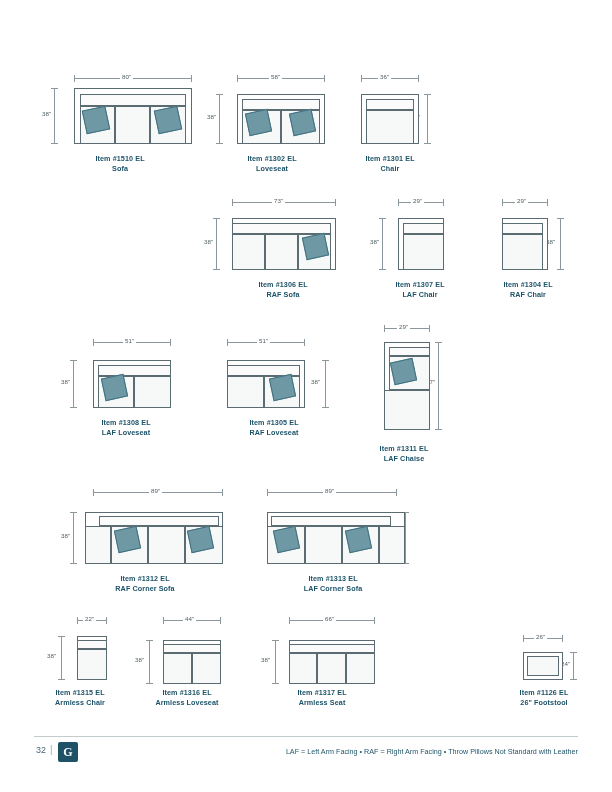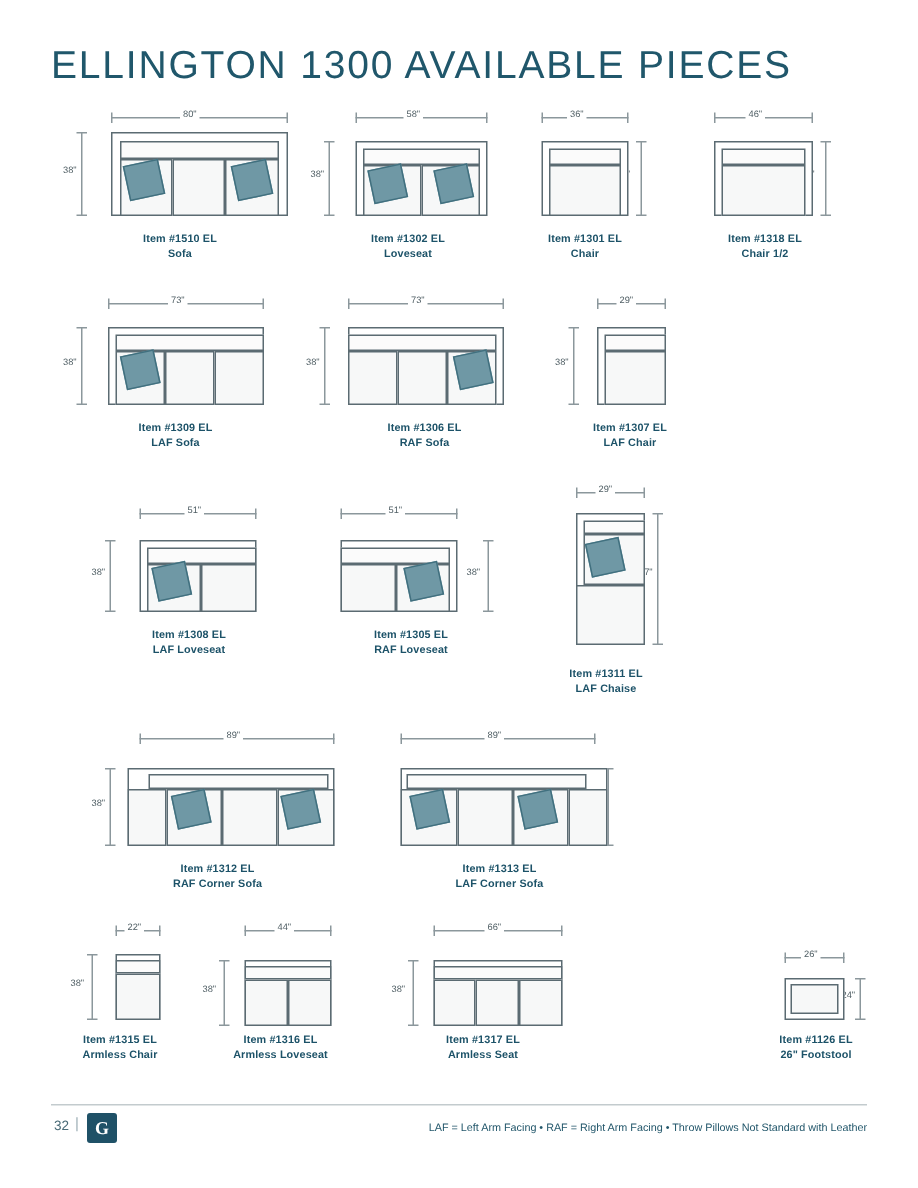--- a/index.html
+++ b/index.html
@@ -133,21 +133,20 @@
     right:34px; top:747px;
     font-size:7.2px;
     color:#23576b;
   }
 </style>
 </head>
 <body>
 
 <div class="page">
 
-  <div class="title">ELLINGTON 1300 AVAILABLE PIECES</div>
 
   <div class="cell" style="left:34px; top:72px; width:172px;">
     <div class="draw" style="width:152px; height:78px;">
       <div class="dim-h" style="left:30px; top:6px; width:118px;"></div>
       <div class="dlabel" style="left:76px; top:1px;">80"</div>
       <div class="dim-v" style="left:10px; top:16px; height:56px;"></div>
       <div class="dlabel" style="left:-4px; top:38px;">38"</div>
       <div class="frame" style="left:30px; top:16px; width:118px; height:56px;"></div>
       <div class="back" style="left:36px; top:22px; width:106px; height:12px;"></div>
       <div class="seat" style="left:36px; top:34px; width:35px; height:38px;"></div>
@@ -184,50 +183,21 @@
       <div class="dim-v" style="left:84px; top:22px; height:50px;"></div>
       <div class="dlabel" style="left:66px; top:41px;">38"</div>
       <div class="frame" style="left:18px; top:22px; width:58px; height:50px;"></div>
       <div class="back" style="left:23px; top:27px; width:48px; height:11px;"></div>
       <div class="seat" style="left:23px; top:38px; width:48px; height:34px;"></div>
     </div>
     <div class="cap" style="margin-top:4px;">Item #1301 EL</div>
     <div class="cap">Chair</div>
   </div>
 
-  <div class="cell" style="left:442px; top:72px; width:136px;">
-    <div class="draw" style="width:120px; height:78px;">
-      <div class="dim-h" style="left:26px; top:6px; width:66px;"></div>
-      <div class="dlabel" style="left:47px; top:1px;">46"</div>
-      <div class="dim-v" style="left:100px; top:22px; height:50px;"></div>
-      <div class="dlabel" style="left:82px; top:41px;">38"</div>
-      <div class="frame" style="left:26px; top:22px; width:66px; height:50px;"></div>
-      <div class="back" style="left:31px; top:27px; width:56px; height:11px;"></div>
-      <div class="seat" style="left:31px; top:38px; width:56px; height:34px;"></div>
-    </div>
-    <div class="cap" style="margin-top:4px;">Item #1318 EL</div>
-    <div class="cap">Chair 1/2</div>
-  </div>
-
-  <div class="cell" style="left:34px; top:196px; width:166px;">
-    <div class="draw" style="width:150px; height:80px;">
-      <div class="dim-h" style="left:30px; top:6px; width:104px;"></div>
-      <div class="dlabel" style="left:70px; top:1px;">73"</div>
-      <div class="dim-v" style="left:12px; top:22px; height:52px;"></div>
-      <div class="dlabel" style="left:-2px; top:42px;">38"</div>
-      <div class="frame" style="left:30px; top:22px; width:104px; height:52px;"></div>
-      <div class="back" style="left:35px; top:27px; width:99px; height:11px;"></div>
-      <div class="seat" style="left:35px; top:38px; width:33px; height:36px;"></div>
-      <div class="seat" style="left:68px; top:38px; width:33px; height:36px;"></div>
-      <div class="seat" style="left:101px; top:38px; width:33px; height:36px;"></div>
-      <div class="pillow" style="left:40px; top:39px; width:23px; height:23px;"></div>
-    </div>
-    <div class="cap" style="margin-top:4px;">Item #1309 EL</div>
-    <div class="cap">LAF Sofa</div>
-  </div>
+
 
   <div class="cell" style="left:200px; top:196px; width:166px;">
     <div class="draw" style="width:150px; height:80px;">
       <div class="dim-h" style="left:24px; top:6px; width:104px;"></div>
       <div class="dlabel" style="left:64px; top:1px;">73"</div>
       <div class="dim-v" style="left:8px; top:22px; height:52px;"></div>
       <div class="dlabel" style="left:-6px; top:42px;">38"</div>
       <div class="frame" style="left:24px; top:22px; width:104px; height:52px;"></div>
       <div class="back" style="left:24px; top:27px; width:99px; height:11px;"></div>
       <div class="seat" style="left:24px; top:38px; width:33px; height:36px;"></div>
@@ -246,20 +216,33 @@
       <div class="dim-v" style="left:10px; top:22px; height:52px;"></div>
       <div class="dlabel" style="left:-4px; top:42px;">38"</div>
       <div class="frame" style="left:26px; top:22px; width:46px; height:52px;"></div>
       <div class="back" style="left:31px; top:27px; width:41px; height:11px;"></div>
       <div class="seat" style="left:31px; top:38px; width:41px; height:36px;"></div>
     </div>
     <div class="cap" style="margin-top:4px;">Item #1307 EL</div>
     <div class="cap">LAF Chair</div>
   </div>
 
+  <div class="cell" style="left:474px; top:196px; width:108px;">
+    <div class="draw" style="width:96px; height:80px;">
+      <div class="dim-h" style="left:22px; top:6px; width:46px;"></div>
+      <div class="dlabel" style="left:35px; top:1px;">29"</div>
+      <div class="dim-v" style="left:80px; top:22px; height:52px;"></div>
+      <div class="dlabel" style="left:64px; top:42px;">38"</div>
+      <div class="frame" style="left:22px; top:22px; width:46px; height:52px;"></div>
+      <div class="back" style="left:22px; top:27px; width:41px; height:11px;"></div>
+      <div class="seat" style="left:22px; top:38px; width:41px; height:36px;"></div>
+    </div>
+    <div class="cap" style="margin-top:4px;">Item #1304 EL</div>
+    <div class="cap">RAF Chair</div>
+  </div>
 
   <div class="cell" style="left:52px; top:330px; width:148px;">
     <div class="draw" style="width:134px; height:84px;">
       <div class="dim-h" style="left:34px; top:12px; width:78px;"></div>
       <div class="dlabel" style="left:64px; top:7px;">51"</div>
       <div class="dim-v" style="left:14px; top:30px; height:48px;"></div>
       <div class="dlabel" style="left:0px; top:48px;">38"</div>
       <div class="frame" style="left:34px; top:30px; width:78px; height:48px;"></div>
       <div class="back" style="left:39px; top:35px; width:73px; height:11px;"></div>
       <div class="seat" style="left:39px; top:46px; width:36px; height:32px;"></div>

